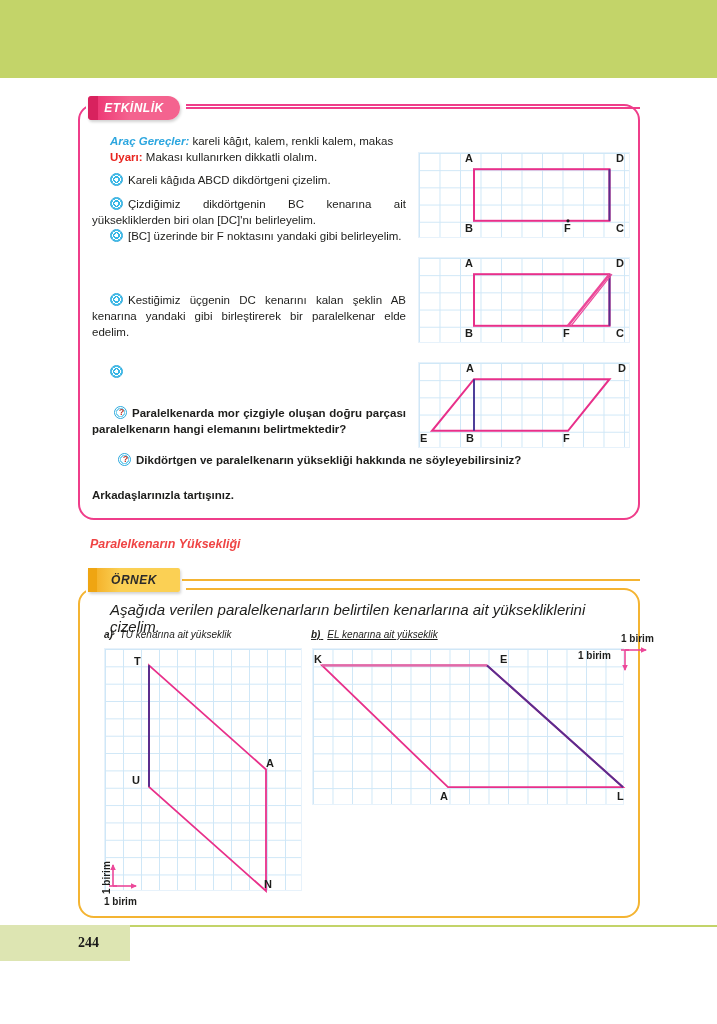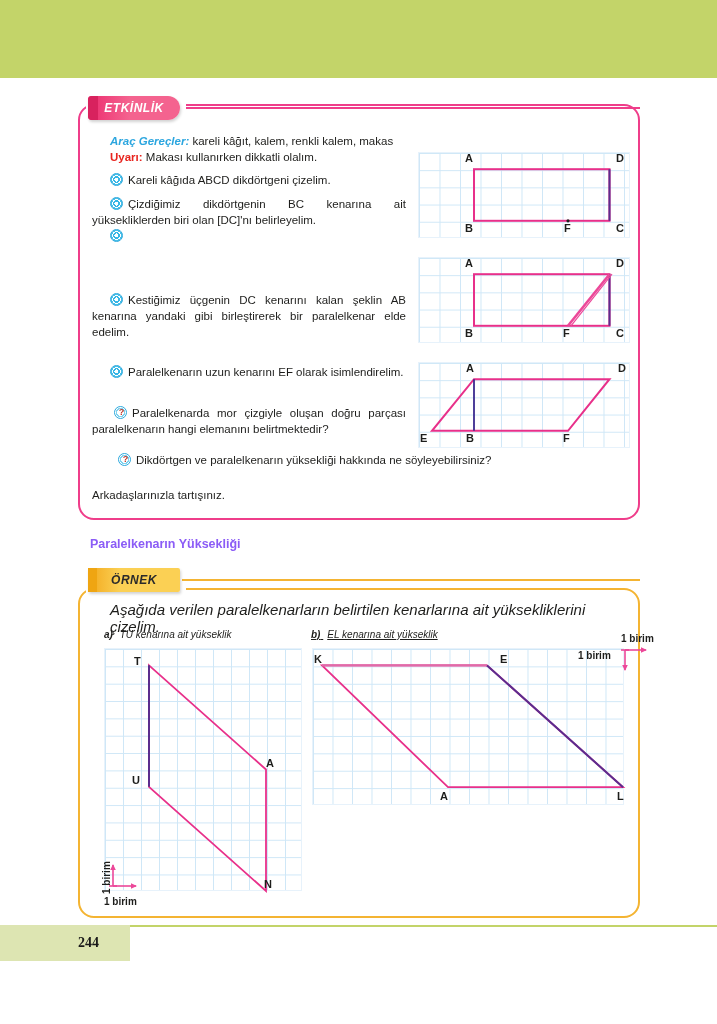--- a/index.html
+++ b/index.html
@@ -96,21 +96,21 @@
 
   
   .txt {
     position: absolute;
     font-size: 11.5px; color: #1d1d1b; line-height: 16px;
   }
   .tools-label   { color: #2ca6df; font-weight: bold; font-style: italic; }
   .warn-label    { color: #e8251f; font-weight: bold; }
 
   .para { position: absolute; font-size: 11.5px; line-height: 16px; color: #1d1d1b; text-align: justify; }
-  .para.bold { font-weight: normal; }
+  .para.bold { font-weight: bold; }
 
   
   .bullet {
     display: inline-block; width: 13px; height: 13px; vertical-align: -2px;
     border-radius: 50%;
     background:
       radial-gradient(circle at 50% 50%,
         #ffffff 0 2px, #35b6e6 2px 3.2px,
         #ffffff 3.2px 4.4px, #49c0e9 4.4px 5.6px,
         #ffffff 5.6px 6.6px);
@@ -130,22 +130,22 @@
   }
   .qbullet::after{
     content:"?"; position:absolute; left:0; top:-1px; width:13px;
     text-align:center; font-size:9px; font-weight:bold; color:#c0392b;
     font-family:"Liberation Sans",sans-serif; line-height:13px;
   }
 
   
   .subheading {
     position: absolute; left: 90px; top: 537px;
-    font-size: 12.5px; font-weight: bold; 
-    color: #8b5cf6;
+    font-size: 12.5px; font-weight: bold; font-style: italic;
+    color: #ef4444;
   }
 
   
   .grid {
     position: absolute;
     background-color: #ffffff;
     background-image:
       linear-gradient(to right, #cfe7f7 1px, transparent 1px),
       linear-gradient(to bottom, #cfe7f7 1px, transparent 1px);
     border: 1px solid #e7f2fb;
@@ -188,30 +188,30 @@
 
   <div class="para" style="left:110px; top:172px; width:296px; text-indent:0;">
     <span class="bullet"></span><span>Kareli kâğıda ABCD dikdörtgeni çizelim.</span>
   </div>
 
   <div class="para" style="left:92px; top:196px; width:314px;">
     <span style="display:inline-block;width:18px"></span><span class="bullet"></span><span>Çizdiğimiz dikdörtgenin BC kenarına ait yüksekliklerden biri olan [DC]'nı belirleyelim.</span>
   </div>
 
   <div class="para" style="left:92px; top:228px; width:314px;">
-    <span style="display:inline-block;width:18px"></span><span class="bullet"></span>
+    <span style="display:inline-block;width:18px"></span><span class="bullet"></span><span>[BC] üzerinde bir F noktasını yandaki gibi belirleyelim.</span>
   </div>
 
 
   <div class="para" style="left:92px; top:292px; width:314px;">
     <span style="display:inline-block;width:18px"></span><span class="bullet"></span><span>Kestiğimiz üçgenin DC kenarını kalan şeklin AB kenarına yandaki gibi birleştirerek bir paralelkenar elde edelim.</span>
   </div>
 
   <div class="para" style="left:92px; top:364px; width:314px;">
-    <span style="display:inline-block;width:18px"></span><span class="bullet"></span><span>Paralelkenarın uzun kenarını EF olarak isimlendirelim.</span>
+    <span style="display:inline-block;width:18px"></span><span class="bullet"></span>
   </div>
 
   <div class="para bold" style="left:92px; top:405px; width:314px;">
     <span style="display:inline-block;width:22px"></span><span class="qbullet"></span><span>Paralelkenarda mor çizgiyle oluşan doğru parçası paralelkenarın hangi elemanını belirtmektedir?</span>
   </div>
 
   <div class="para bold" style="left:96px; top:452px; width:540px;">
     <span style="display:inline-block;width:22px"></span><span class="qbullet"></span><span>Dikdörtgen ve paralelkenarın yüksekliği hakkında ne söyleyebilirsiniz?</span>
   </div>
 

